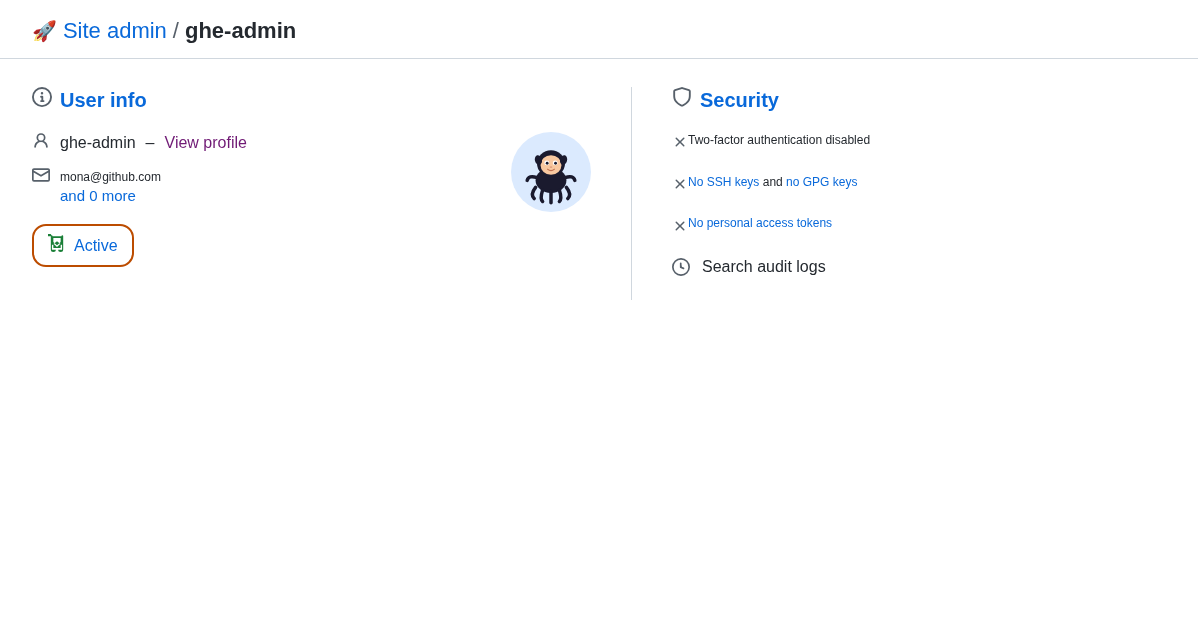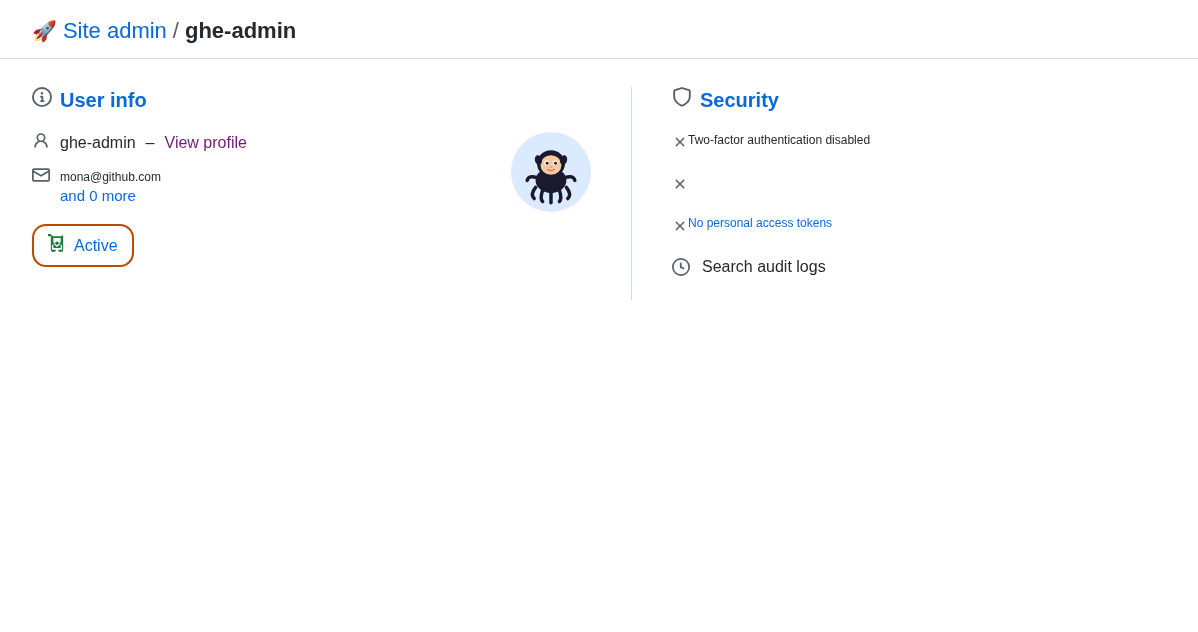--- a/index.html
+++ b/index.html
@@ -332,20 +332,25 @@
       </span>
       <span class="text">Two-factor authentication disabled</span>
     </div>
 
     <div class="security-row">
       <span class="x-icon">
         <svg width="16" height="16" viewBox="0 0 16 16" fill="#57606a">
           <path d="M3.72 3.72a.75.75 0 0 1 1.06 0L8 6.94l3.22-3.22a.749.749 0 0 1 1.275.326.749.749 0 0 1-.215.734L9.06 8l3.22 3.22a.749.749 0 0 1-.326 1.275.749.749 0 0 1-.734-.215L8 9.06l-3.22 3.22a.751.751 0 0 1-1.042-.018.751.751 0 0 1-.018-1.042L6.94 8 3.72 4.78a.75.75 0 0 1 0-1.06Z"></path>
         </svg>
       </span>
+      <span class="text">
+        <a class="link">No SSH keys</a>
+        <span> </span><span>and</span><span> </span>
+        <a class="link">no GPG keys</a>
+      </span>
     </div>
 
     <div class="security-row">
       <span class="x-icon">
         <svg width="16" height="16" viewBox="0 0 16 16" fill="#57606a">
           <path d="M3.72 3.72a.75.75 0 0 1 1.06 0L8 6.94l3.22-3.22a.749.749 0 0 1 1.275.326.749.749 0 0 1-.215.734L9.06 8l3.22 3.22a.749.749 0 0 1-.326 1.275.749.749 0 0 1-.734-.215L8 9.06l-3.22 3.22a.751.751 0 0 1-1.042-.018.751.751 0 0 1-.018-1.042L6.94 8 3.72 4.78a.75.75 0 0 1 0-1.06Z"></path>
         </svg>
       </span>
       <a class="link">No personal access tokens</a>
     </div>

